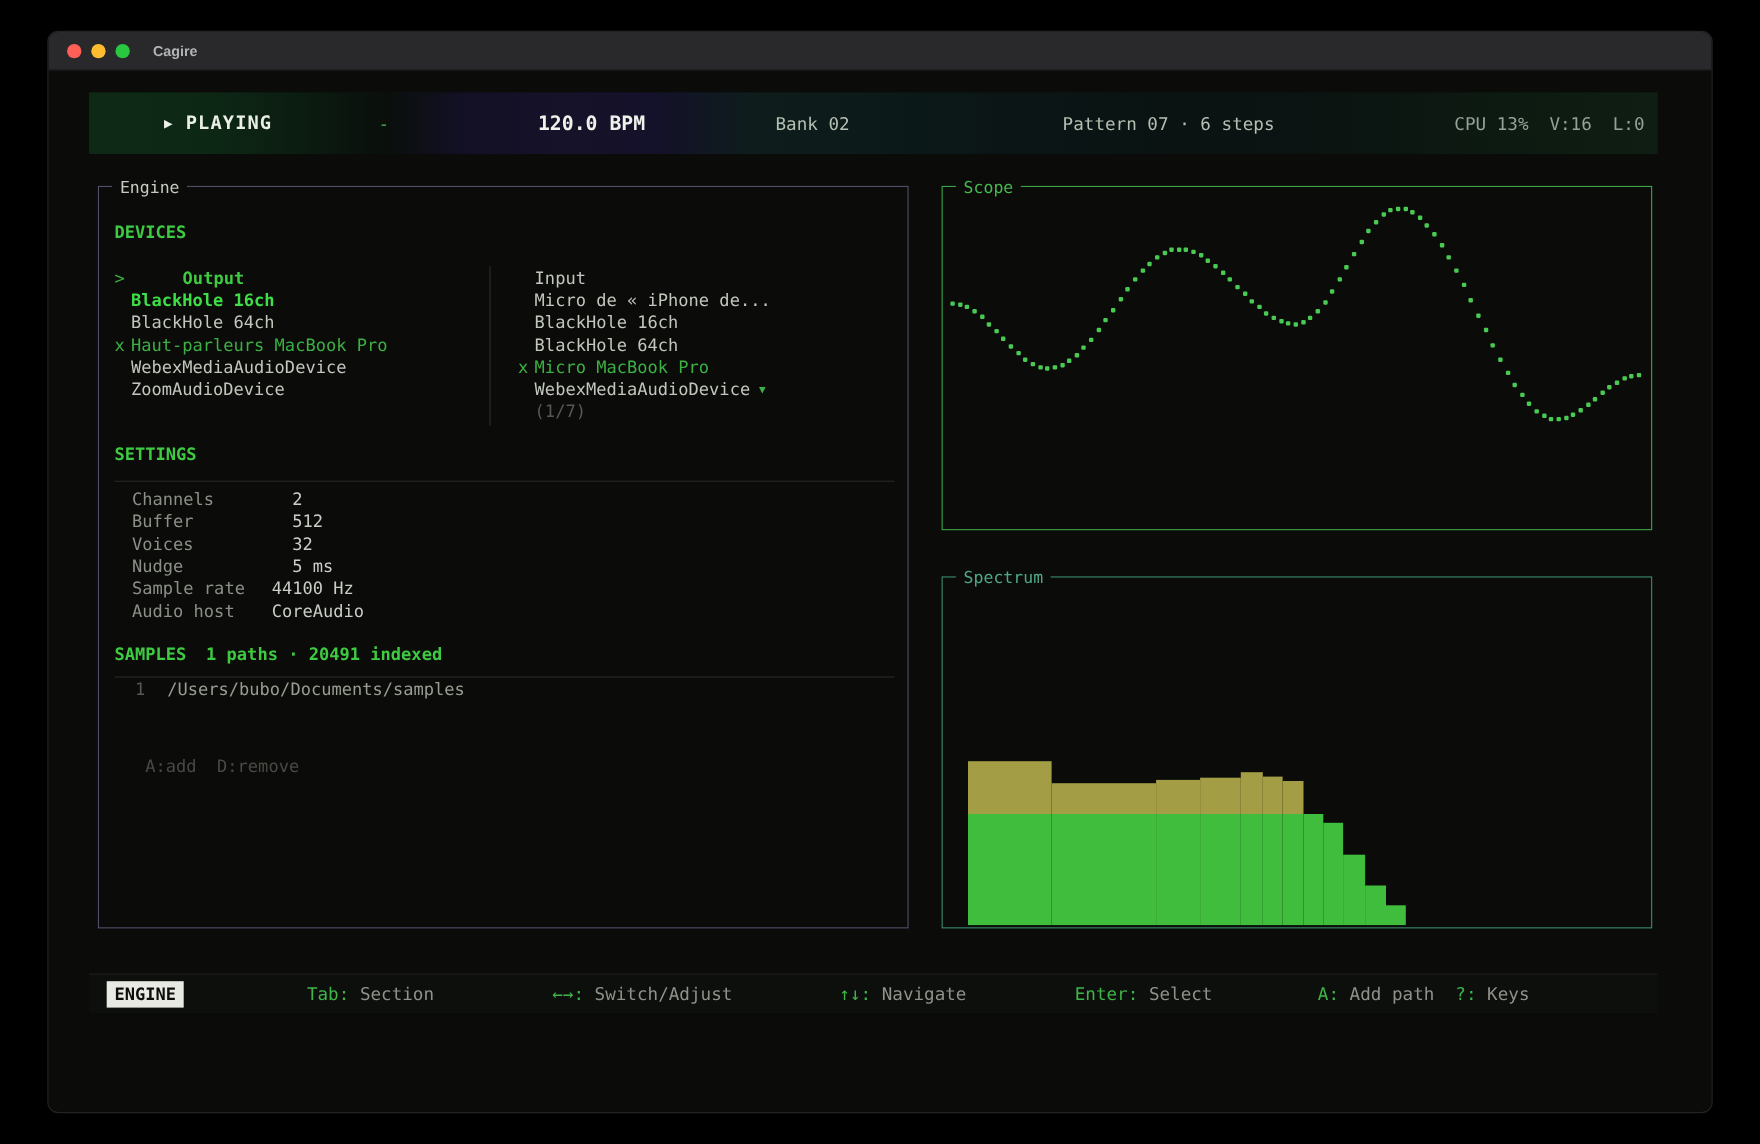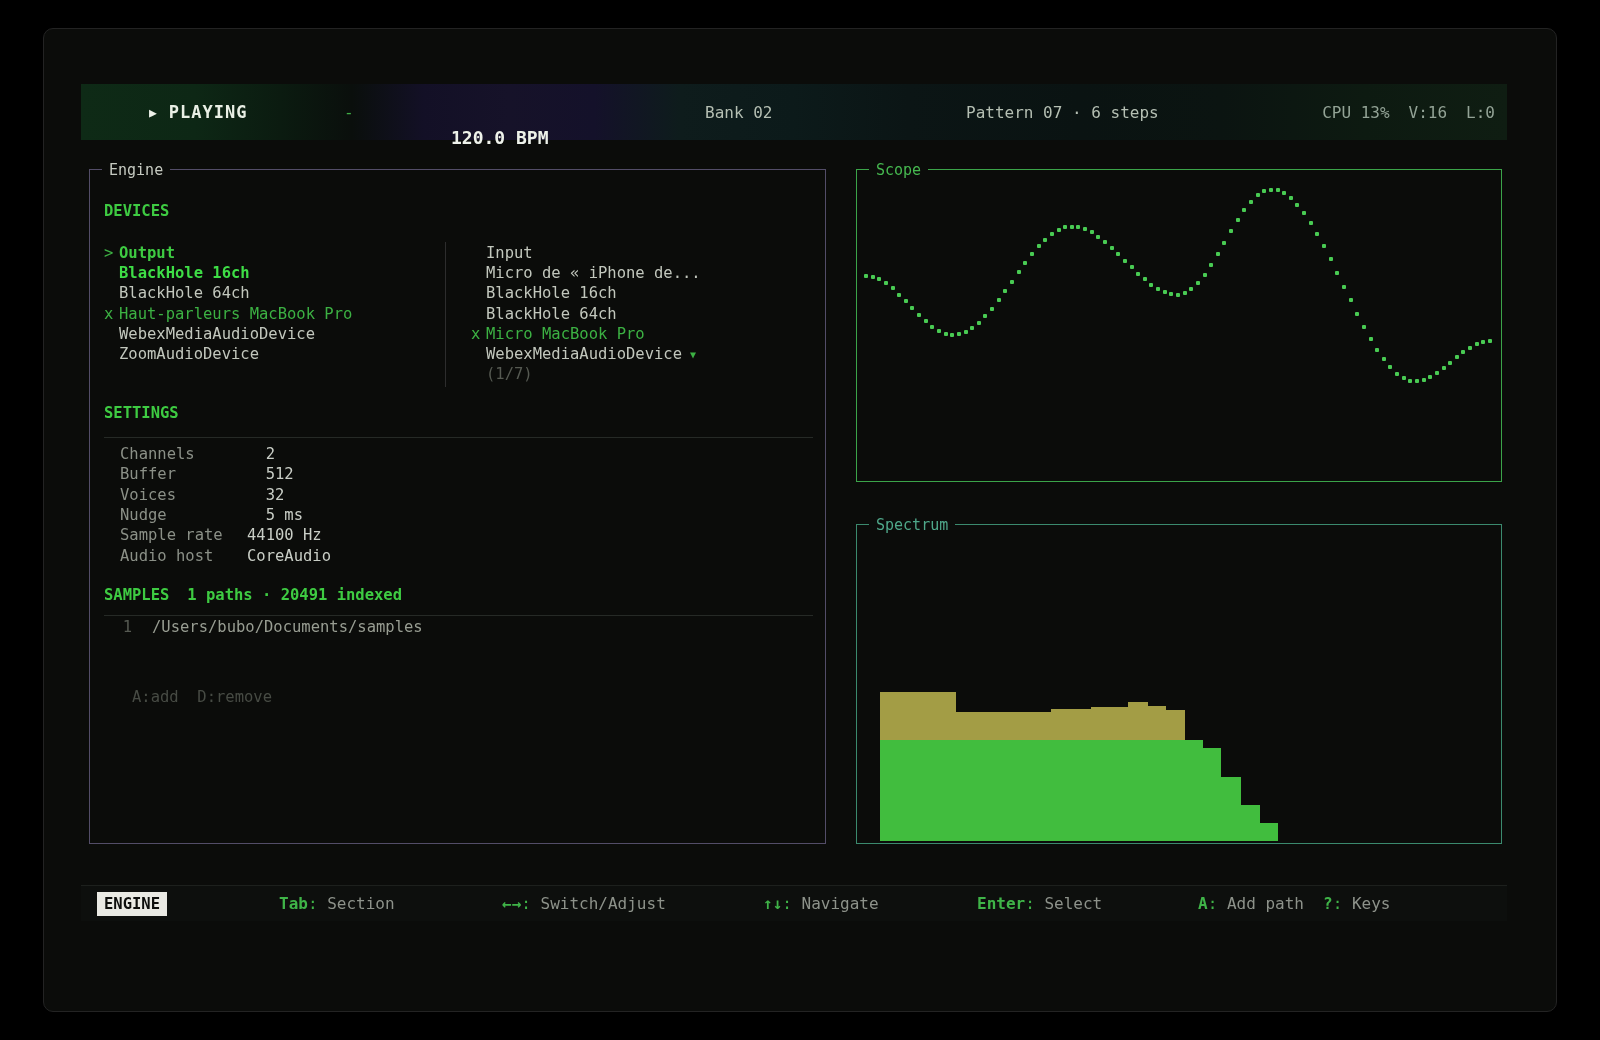--- a/index.html
+++ b/index.html
@@ -16,21 +16,21 @@
           font-size:13px;color:#b2b4b6;}
   
   .transport{position:absolute;left:37px;top:55px;width:1426px;height:56px;
     background:linear-gradient(90deg,#0e2a16 0%,#0d2715 8%,#0b1b10 14%,#0a0f0c 19%,
       #131026 24%,#161229 30%,#14112a 36%,#0e1c1c 42%,#0c1a1a 50%,#0b1515 58%,
       #0a1312 70%,#0b1411 80%,#0d1a11 90%,#0f1d12 100%);}
   .transport>div{position:absolute;top:0;height:56px;display:flex;align-items:center;}
   .t-play{left:68px;font-weight:bold;font-size:17px;color:#e9efe5;letter-spacing:1px;}
   .picon{font-size:13px;margin-right:11px;color:#eef2ea;}
   .t-swing{left:263px;color:#3fae46;font-size:16px;}
-  .t-bpm{left:370px;font-weight:bold;font-size:18px;color:#eef2ea;margin-top:25px;}
+  .t-bpm{left:408px;font-weight:bold;font-size:18px;color:#eef2ea;}
   .t-bank{left:624px;font-size:16px;color:#b5bfb3;}
   .t-pattern{left:885px;font-size:16px;color:#b5bfb3;}
   .t-cpu{right:12px;font-size:16px;color:#93a396;gap:19px;}
   
   .panel{position:absolute;box-sizing:border-box;}
   .plabel{position:absolute;top:-10px;left:12px;background:#0b0c0a;padding:0 7px;
           font-size:15px;line-height:20px;}
   .engine{left:45px;top:140px;width:737px;height:675px;border:1px solid #534d68;}
   .engine .plabel{color:#c6cac1;}
   .scope{left:812px;top:140px;width:646px;height:313px;border:1px solid #3ba449;}
@@ -41,21 +41,21 @@
   .sect-head{position:absolute;left:14px;font-weight:bold;font-size:15.5px;color:#3ecb42;}
   .devices-heading{top:32px;}
   .settings-heading{top:234px;}
   .samples-heading{top:416px;display:flex;gap:18px;}
   .hr{position:absolute;left:14px;width:709px;height:1px;background:#262a26;}
   .hr1{top:267px;} .hr2{top:445px;}
   .col{position:absolute;top:73px;}
   .col.output{left:14px;} .col.input{left:381px;}
   .drow{display:flex;height:20.2px;align-items:center;font-size:15.5px;color:#c2c7bd;}
   .mk{width:15px;flex:0 0 15px;color:#3cb143;}
-  .dname.hdr-on{font-weight:bold;color:#3ecb42;}
+  .dname.hdr-on{font-weight:bold;color:#3ecb42;margin-left:47px;}
   .dname.hdr-off{color:#c2c7bd;}
   .dname.sel{font-weight:bold;color:#3ede46;}
   .dname.act{color:#3cb143;}
   .dname.dim{color:#565a52;}
   .scrollind{color:#3cb143;font-size:10px;margin-left:8px;}
   .vdiv{position:absolute;left:355px;top:72px;width:1px;height:145px;background:#2d2d2d;}
   #settings-rows{position:absolute;left:30px;top:274px;}
   .srow{display:flex;height:20.3px;align-items:center;font-size:15.5px;}
   .slabel{width:127px;flex:0 0 127px;color:#8b9087;}
   .sval{color:#c9cec6;white-space:pre;}
@@ -68,31 +68,37 @@
   #scope-canvas{position:absolute;left:1px;top:1px;right:1px;bottom:1px;}
   .dot{position:absolute;width:4px;height:4px;border-radius:1px;}
   #spectrum-canvas{position:absolute;left:1px;top:1px;right:1px;bottom:1px;}
   .sbar{position:absolute;bottom:1px;}
   
   .statusbar{position:absolute;left:37px;top:856px;width:1426px;height:36px;background:#0d0f0d;
              border-top:1px solid #1d201d;box-sizing:border-box;}
   .mode-badge{position:absolute;left:16px;top:6px;height:24px;line-height:24px;padding:0 7px;
               background:#e9e9e3;color:#0d0e0c;font-weight:bold;font-size:15.5px;}
   .hint{position:absolute;top:0;height:36px;line-height:36px;font-size:16px;white-space:pre;}
-  .hint .k{color:#3fb448;font-weight:bold;}
+  .hint .k{color:#3fb448;font-weight:normal;}
   .hint .c{color:#3fb448;}
   .hint .l{color:#8d928a;}
   .h0{left:198px;} .h1{left:421px;} .h2{left:682px;} .h3{left:896px;text-align:right;} .h4{left:1117px;} .h5{left:1242px;}
 </style>
 </head>
 <body>
 
 <div class="stage">
   <div class="window">
 
+    <div class="titlebar">
+      <span class="tl" id="tl-close" style="background: rgb(255, 95, 87);"></span>
+      <span class="tl" id="tl-min" style="background: rgb(254, 188, 46);"></span>
+      <span class="tl" id="tl-zoom" style="background: rgb(42, 200, 64);"></span>
+      <span class="wtitle">Cagire</span>
+    </div>
 
     <div class="transport">
       <div class="t-play">
         <span class="picon">▶</span>
         <span>PLAYING</span>
       </div>
       <div class="t-swing">-</div>
       <div class="t-bpm">120.0 BPM</div>
       <div class="t-bank">Bank 02</div>
       <div class="t-pattern">Pattern 07 · 6 steps</div>

